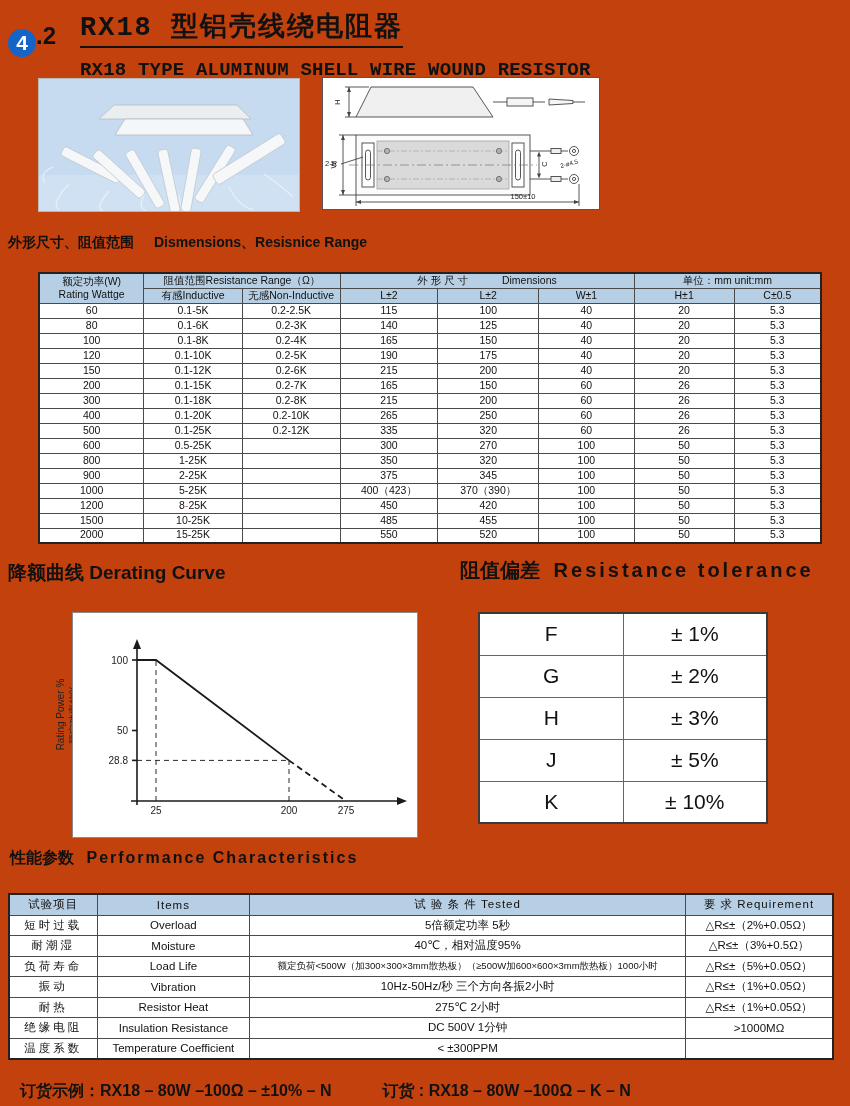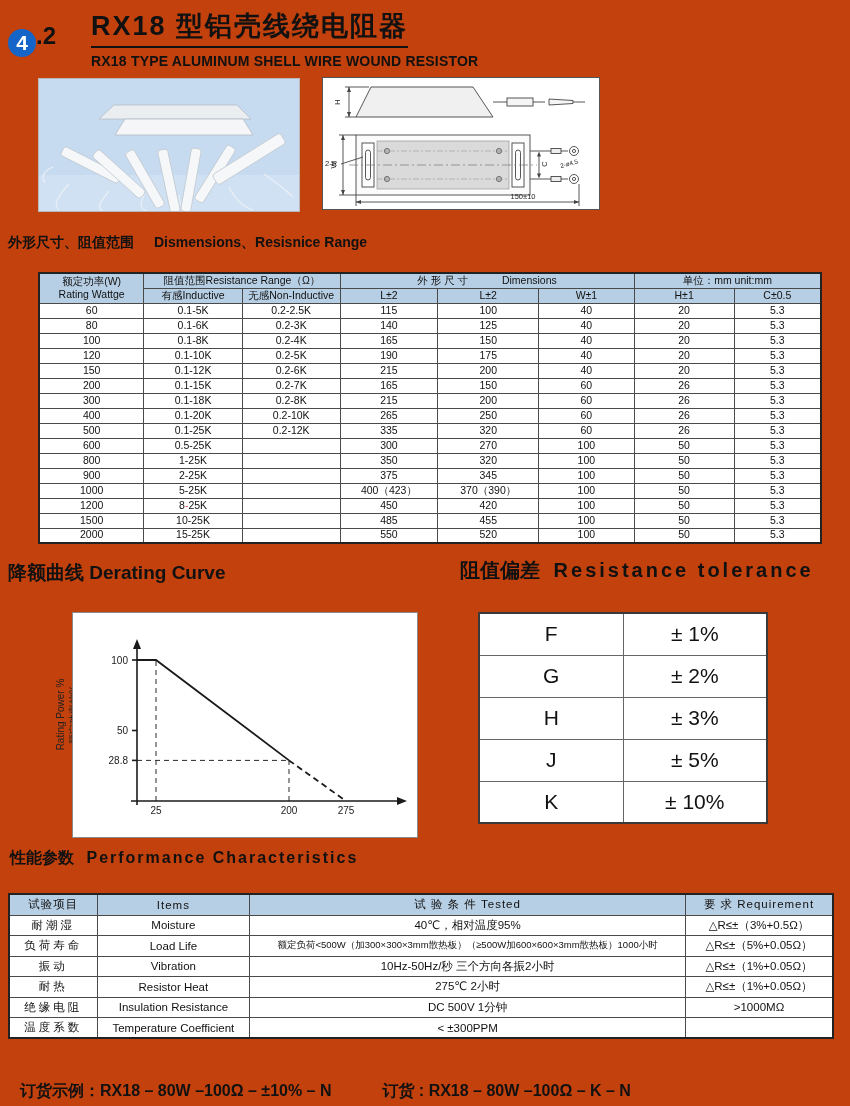--- a/index.html
+++ b/index.html
@@ -5,24 +5,24 @@
   *{margin:0;padding:0;box-sizing:border-box;}
   html,body{background:#fff;}
   .page{position:relative;width:850px;height:1106px;background:#c2410c;overflow:hidden;
         font-family:"Liberation Sans","DejaVu Sans",sans-serif;color:#111;}
 
   
   .hdr-num{position:absolute;left:8px;top:22px;font-weight:bold;white-space:nowrap;}
   .circle{display:inline-block;width:28px;height:28px;border-radius:50%;background:#1565c8;
           color:#fff;text-align:center;line-height:28px;font-size:21px;font-weight:bold;vertical-align:-6px;}
   .dot2{font-size:24px;color:#111;}
-  .title-block{position:absolute;left:91px;top:8px;}
+  .title-block{position:absolute;left:80px;top:8px;font-family:Liberation Mono, monospace;}
   .title-cn{display:inline-block;font-size:27px;font-weight:bold;letter-spacing:2px;
             border-bottom:2.5px solid #111;padding-bottom:2px;}
-  .title-en{font-size:14px;font-weight:bold;margin-top:5px;letter-spacing:0.2px;}
+  .title-en{font-size:19px;font-weight:bold;margin-top:11px;letter-spacing:0.2px;}
 
   
   .photo{position:absolute;left:38px;top:78px;width:262px;height:134px;border:1px solid #b8b8b8;}
   .drawing{position:absolute;left:322px;top:77px;width:278px;height:133px;border:1.5px solid #555;background:#fff;}
 
   
   .sec-head{position:absolute;font-weight:bold;white-space:nowrap;}
   .dims-head{left:8px;top:234px;font-size:14px;}
   .dims-head .en{margin-left:16px;}
   .derate-head{left:8px;top:560px;font-size:19px;}
@@ -466,20 +466,26 @@
     <thead>
       <tr>
         <th>试验项目</th>
         <th>Items</th>
         <th>试 验 条 件  Tested</th>
         <th>要 求 Requirement</th>
       </tr>
     </thead>
     <tbody id="perf-body">
         <tr>
+          <td>短时过载</td>
+          <td>Overload</td>
+          <td>5倍额定功率 5秒</td>
+          <td>△R≤±（2%+0.05Ω）</td>
+        </tr>
+        <tr>
           <td>耐潮湿</td>
           <td>Moisture</td>
           <td>40℃，相对温度95%</td>
           <td>△R≤±（3%+0.5Ω）</td>
         </tr>
         <tr>
           <td>负荷寿命</td>
           <td>Load Life</td>
           <td style="font-size: 9.5px;">额定负荷&lt;500W（加300×300×3mm散热板）（≥500W加600×600×3mm散热板）1000小时</td>
           <td>△R≤±（5%+0.05Ω）</td>

